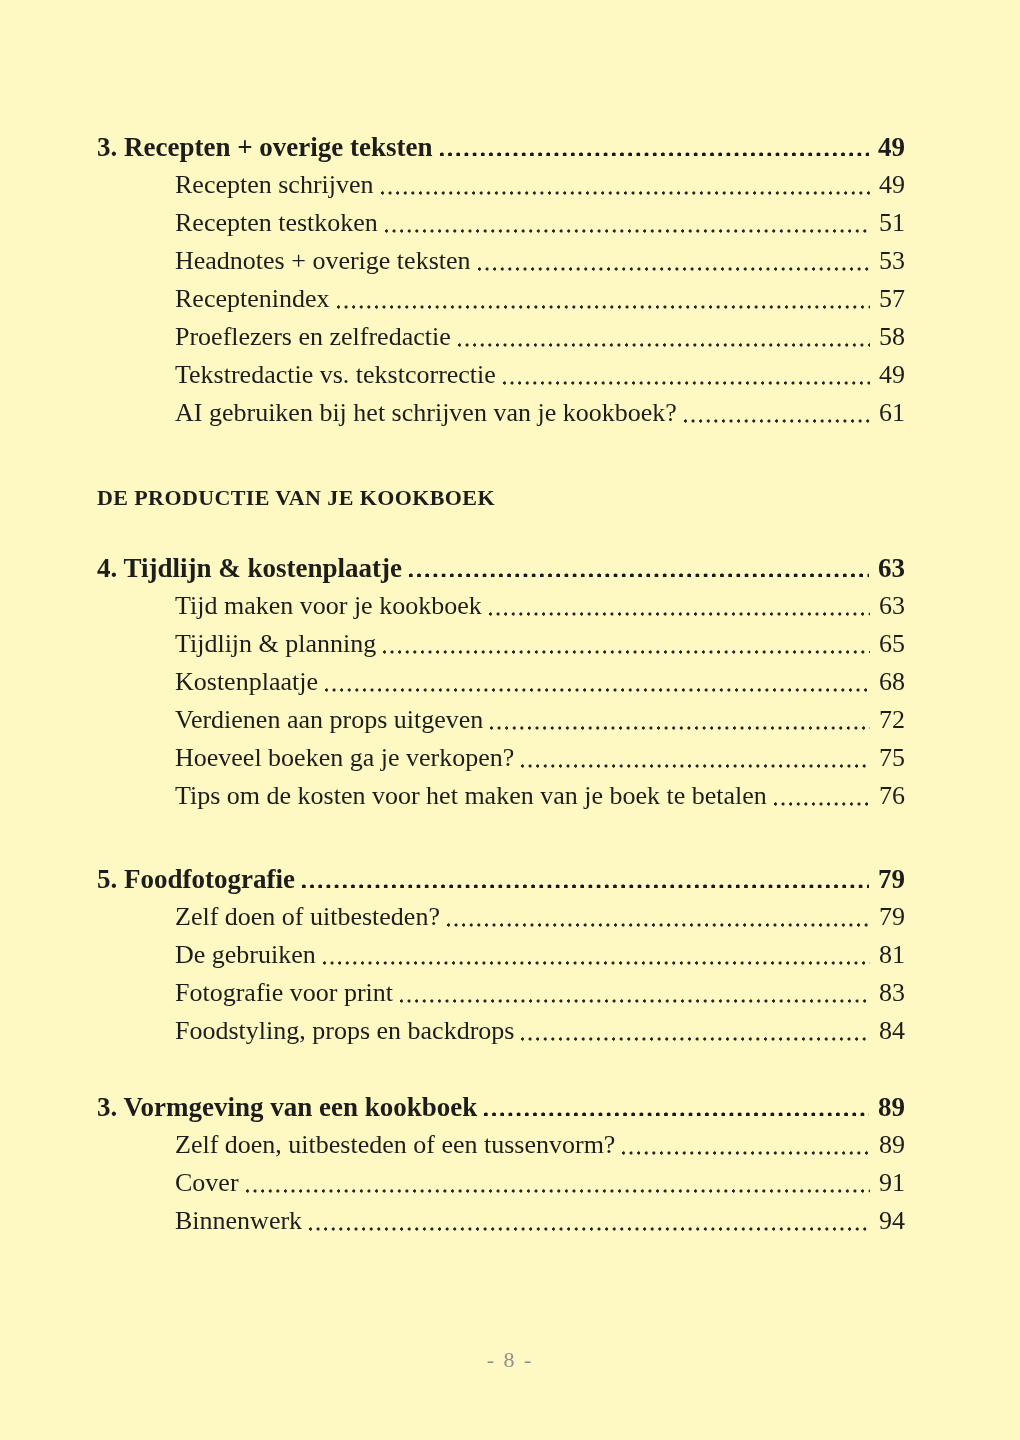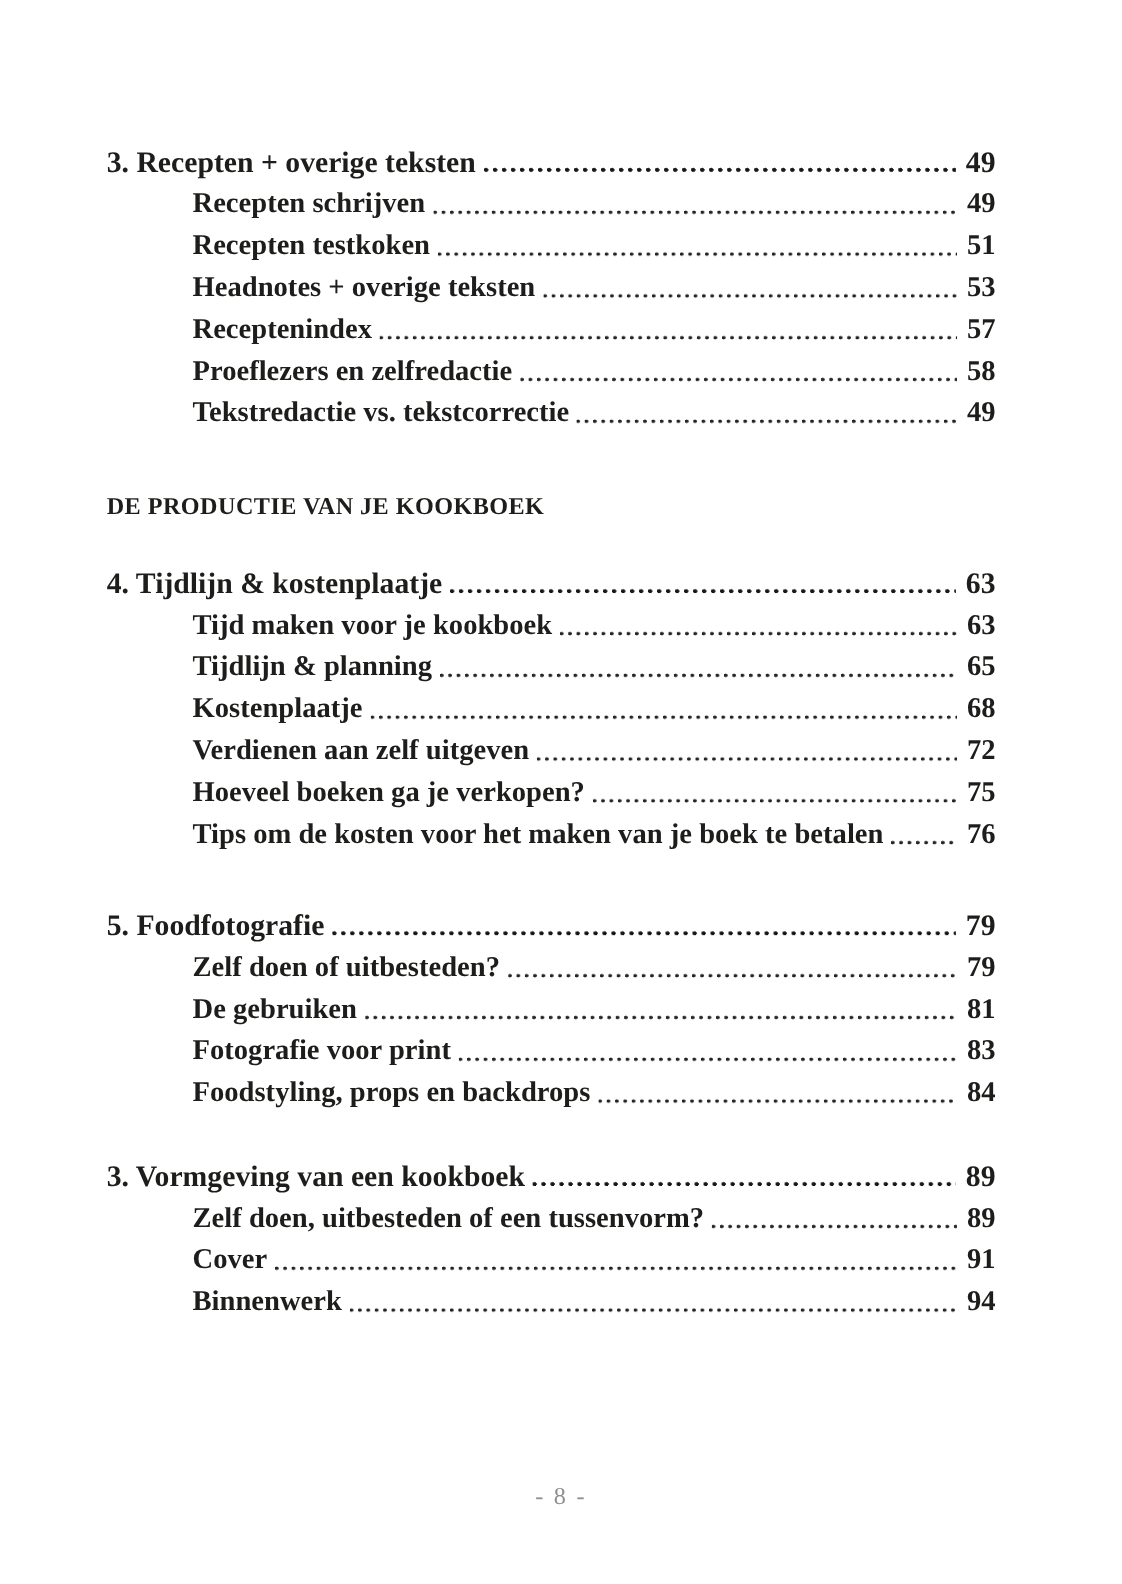--- a/index.html
+++ b/index.html
@@ -1,37 +1,36 @@
 <!DOCTYPE html>
 <html><head>
 <meta charset="utf-8">
 <style>
   html, body { margin: 0; padding: 0; background: #e8e8e8; }
   .page {
     position: relative;
     width: 1020px;
     height: 1440px;
     margin: 0 auto;
-    background: #ffffff;
+    background: #fef9c3;
     color: #1d1d1b;
     font-family: "Liberation Serif", "DejaVu Serif", serif;
     overflow: hidden;
   }
   .content {
     position: absolute;
     top: 128px;
     left: 97px;
     width: 808px;
   }
   .toc-row {
     display: flex;
     align-items: baseline;
     line-height: 38px;
     white-space: nowrap;
-    font-weight: bold;
   }
   .toc-row .label { flex: 0 0 auto; }
   .toc-row .pagenum { flex: 0 0 auto; text-align: left; }
   .leader {
     flex: 1 1 auto;
     position: relative;
     align-self: stretch;
     min-width: 30px;
   }
   .leader::after {
@@ -114,20 +113,25 @@
       <div class="toc-row entry-row">
         <span class="label">Proeflezers en zelfredactie</span>
         <span class="leader"></span>
         <span class="pagenum">58</span>
       </div>
       <div class="toc-row entry-row">
         <span class="label">Tekstredactie vs. tekstcorrectie</span>
         <span class="leader"></span>
         <span class="pagenum">49</span>
       </div>
+      <div class="toc-row entry-row">
+        <span class="label">AI gebruiken bij het schrijven van je kookboek?</span>
+        <span class="leader"></span>
+        <span class="pagenum">61</span>
+      </div>
     </section>
 
     <h2 class="part-heading">DE PRODUCTIE VAN JE KOOKBOEK</h2>
 
     <section class="group group-ch4">
       <div class="toc-row chapter-row">
         <span class="label">4. Tijdlijn &amp; kostenplaatje</span>
         <span class="leader"></span>
         <span class="pagenum">63</span>
       </div>
@@ -140,21 +144,21 @@
         <span class="label">Tijdlijn &amp; planning</span>
         <span class="leader"></span>
         <span class="pagenum">65</span>
       </div>
       <div class="toc-row entry-row">
         <span class="label">Kostenplaatje</span>
         <span class="leader"></span>
         <span class="pagenum">68</span>
       </div>
       <div class="toc-row entry-row">
-        <span class="label">Verdienen aan zelf uitgeven</span>
+        <span class="label">Verdienen aan props uitgeven</span>
         <span class="leader"></span>
         <span class="pagenum">72</span>
       </div>
       <div class="toc-row entry-row">
         <span class="label">Hoeveel boeken ga je verkopen?</span>
         <span class="leader"></span>
         <span class="pagenum">75</span>
       </div>
       <div class="toc-row entry-row">
         <span class="label">Tips om de kosten voor het maken van je boek te betalen</span>

